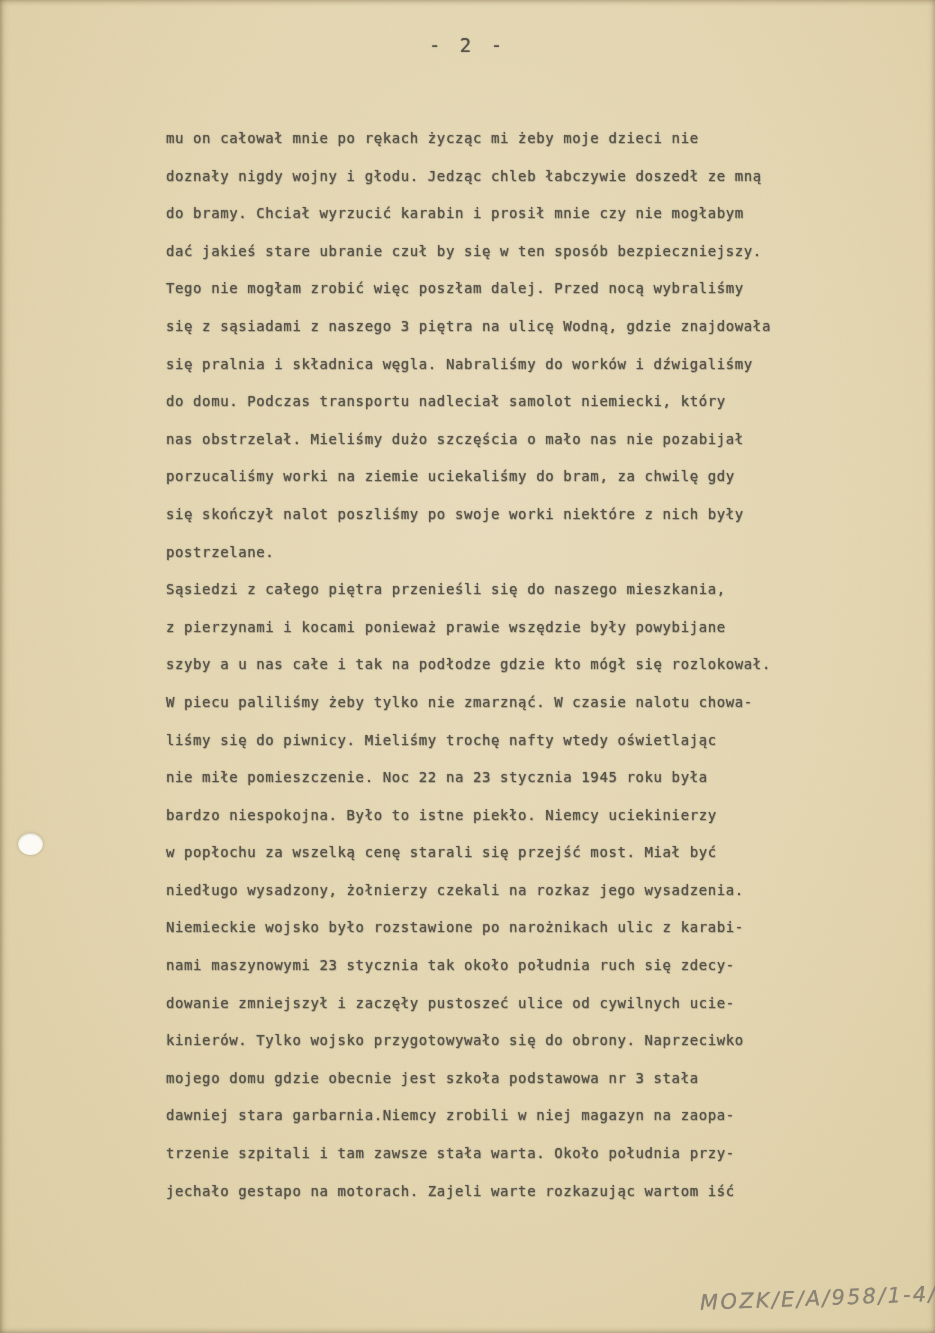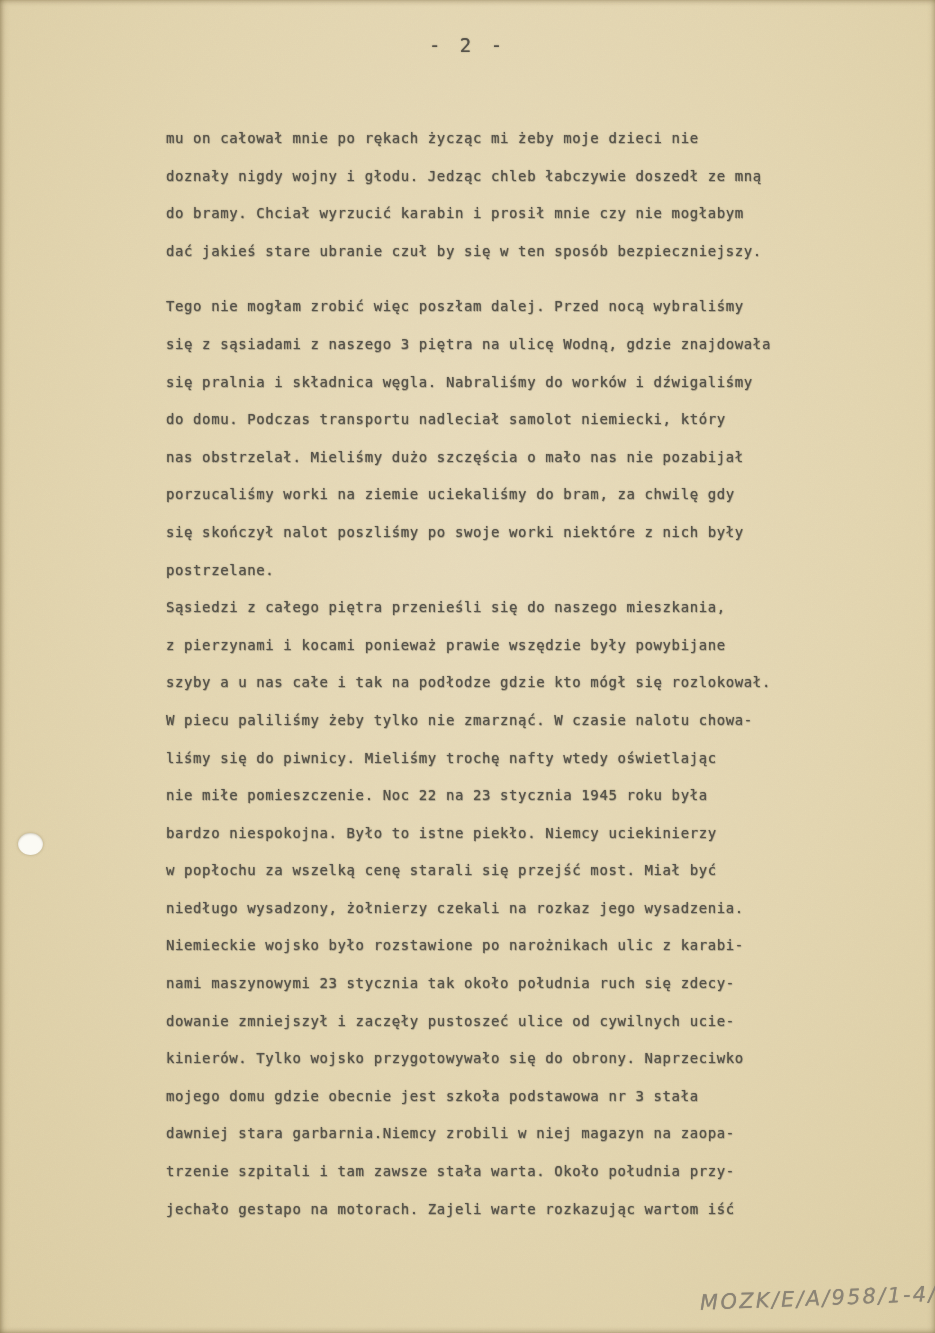--- a/index.html
+++ b/index.html
@@ -51,21 +51,20 @@
     line-height: 37.6px;
     text-shadow:
       0 0 1.3px rgba(84, 80, 68, 0.9),
       0.5px 0.5px 0.5px rgba(84, 80, 68, 0.28);
   }
   .para {
     margin: 0;
     white-space: pre-line;
   }
   .para + .para.gap {
-    margin-top: 18px;
   }
   .annotation {
     position: absolute;
     top: 1286px;
     left: 700px;
     color: var(--pencil, #8b8476);
     font-family: "DejaVu Sans", "Liberation Sans", sans-serif;
     font-style: italic;
     font-size: 21px;
     letter-spacing: 2.2px;

